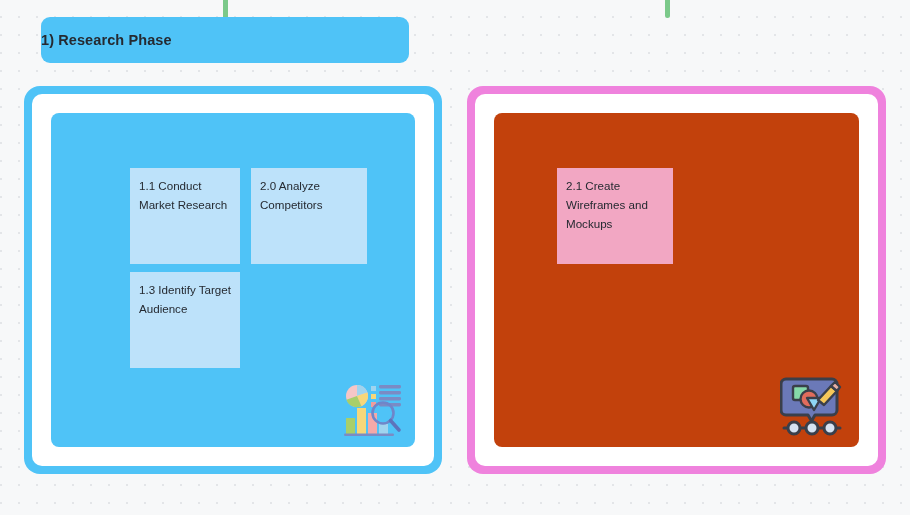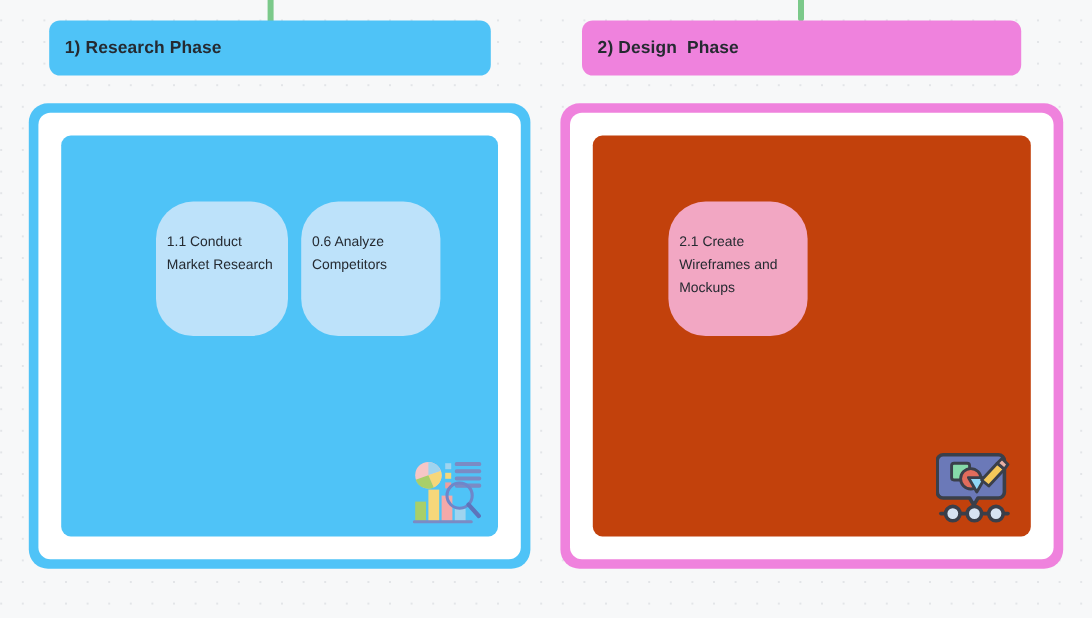--- a/index.html
+++ b/index.html
@@ -36,21 +36,20 @@
   }
   .connector.c1 { left: 223px; height: 22px; }
   .connector.c2 { left: 665px; height: 18px; }
 
   
   .phase-header {
     position: absolute;
     border-radius: 9px;
     display: flex;
     align-items: center;
-    padding-left: 13px;
     font-size: 14.5px;
     font-weight: bold;
     color: #252a31;
     letter-spacing: 0.1px;
     white-space: pre;
   }
   .phase-header.h1 {
     left: 41px; top: 17px; width: 368px; height: 46px;
     background: #4fc3f7;
   }
@@ -97,26 +96,25 @@
     position: absolute;
     display: flex;
     flex-wrap: wrap;
     gap: 8px 11px;
   }
   .notes.blue-notes { left: 79px; top: 55px; width: 242px; }
   .notes.pink-notes { left: 63px; top: 55px; width: 247px; }
 
   .note {
     width: 110px;
-    height: 112px;
-    padding: 25px 9px 0 9px;
+    height: 96px;
+    padding: 9px 9px 0 9px;
     font-size: 11.6px;
     line-height: 1.62;
     color: #252a31;
-    border-radius: 31px;
   }
   .note.blue { background: #bde2fa; }
   .note.pink { background: #f2a7c3; }
   .note.wide { width: 116px; }
 
   
   .corner-icon {
     position: absolute;
     right: 11px;
     bottom: 9px;
@@ -128,29 +126,29 @@
 </head>
 <body>
 
 <div class="board">
 
   <div class="connector c1"></div>
   <div class="connector c2"></div>
 
   <div class="phase-header h1">1) Research Phase</div>
 
-  <div class="phase-header h2">2) Design  Phase</div>
 
   <div class="phase-card card1">
     <div class="card-white">
       <div class="group-panel blue">
 
         <div class="notes blue-notes">
           <div class="note blue">1.1 Conduct Market Research</div>
-          <div class="note blue wide">0.6 Analyze Competitors</div>
+          <div class="note blue wide">2.0 Analyze Competitors</div>
+          <div class="note blue">1.3 Identify Target Audience</div>
         </div>
 
         <svg class="corner-icon" viewBox="0 0 60 58">
 
           <circle cx="13" cy="16" r="11" fill="#f6c6c6"></circle>
           <path d="M13 16 L13 5 A11 11 0 0 1 23.4 12.6 Z" fill="#9fd4ef"></path>
           <path d="M13 16 L23.4 12.6 A11 11 0 0 1 17.5 26.2 Z" fill="#f6d77a"></path>
           <path d="M13 16 L17.5 26.2 A11 11 0 0 1 2.4 19.7 Z" fill="#a8cf6a"></path>
 
           <rect x="27" y="6" width="5" height="5" fill="#9fd4ef"></rect>

